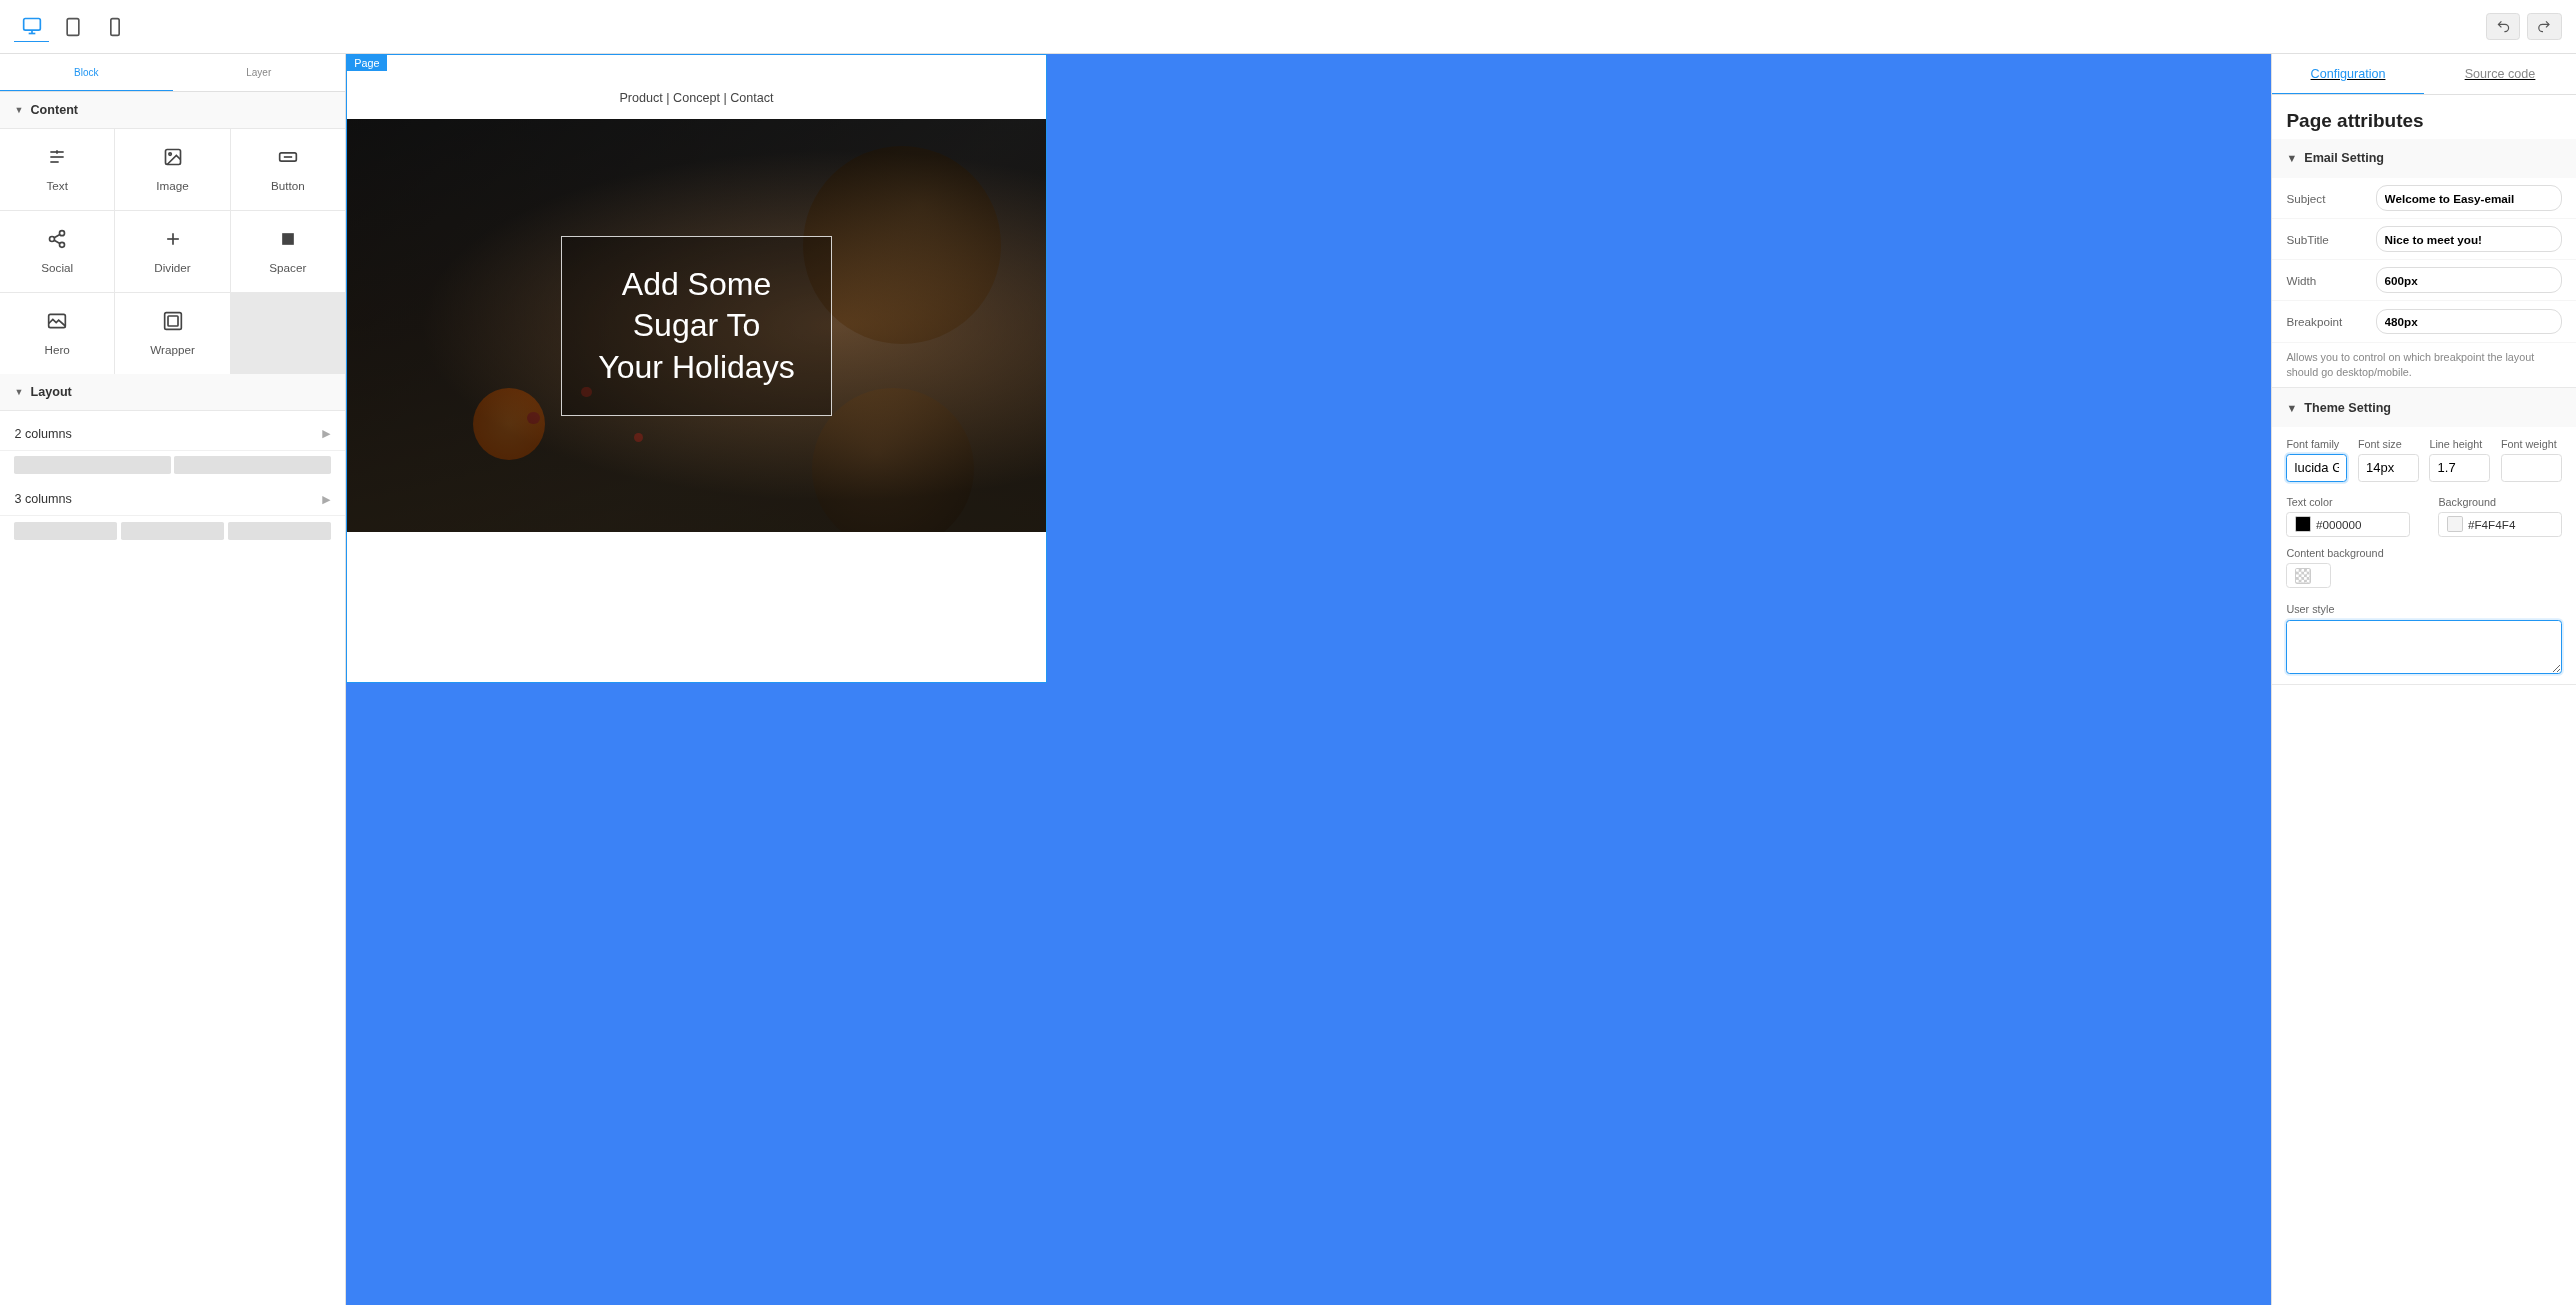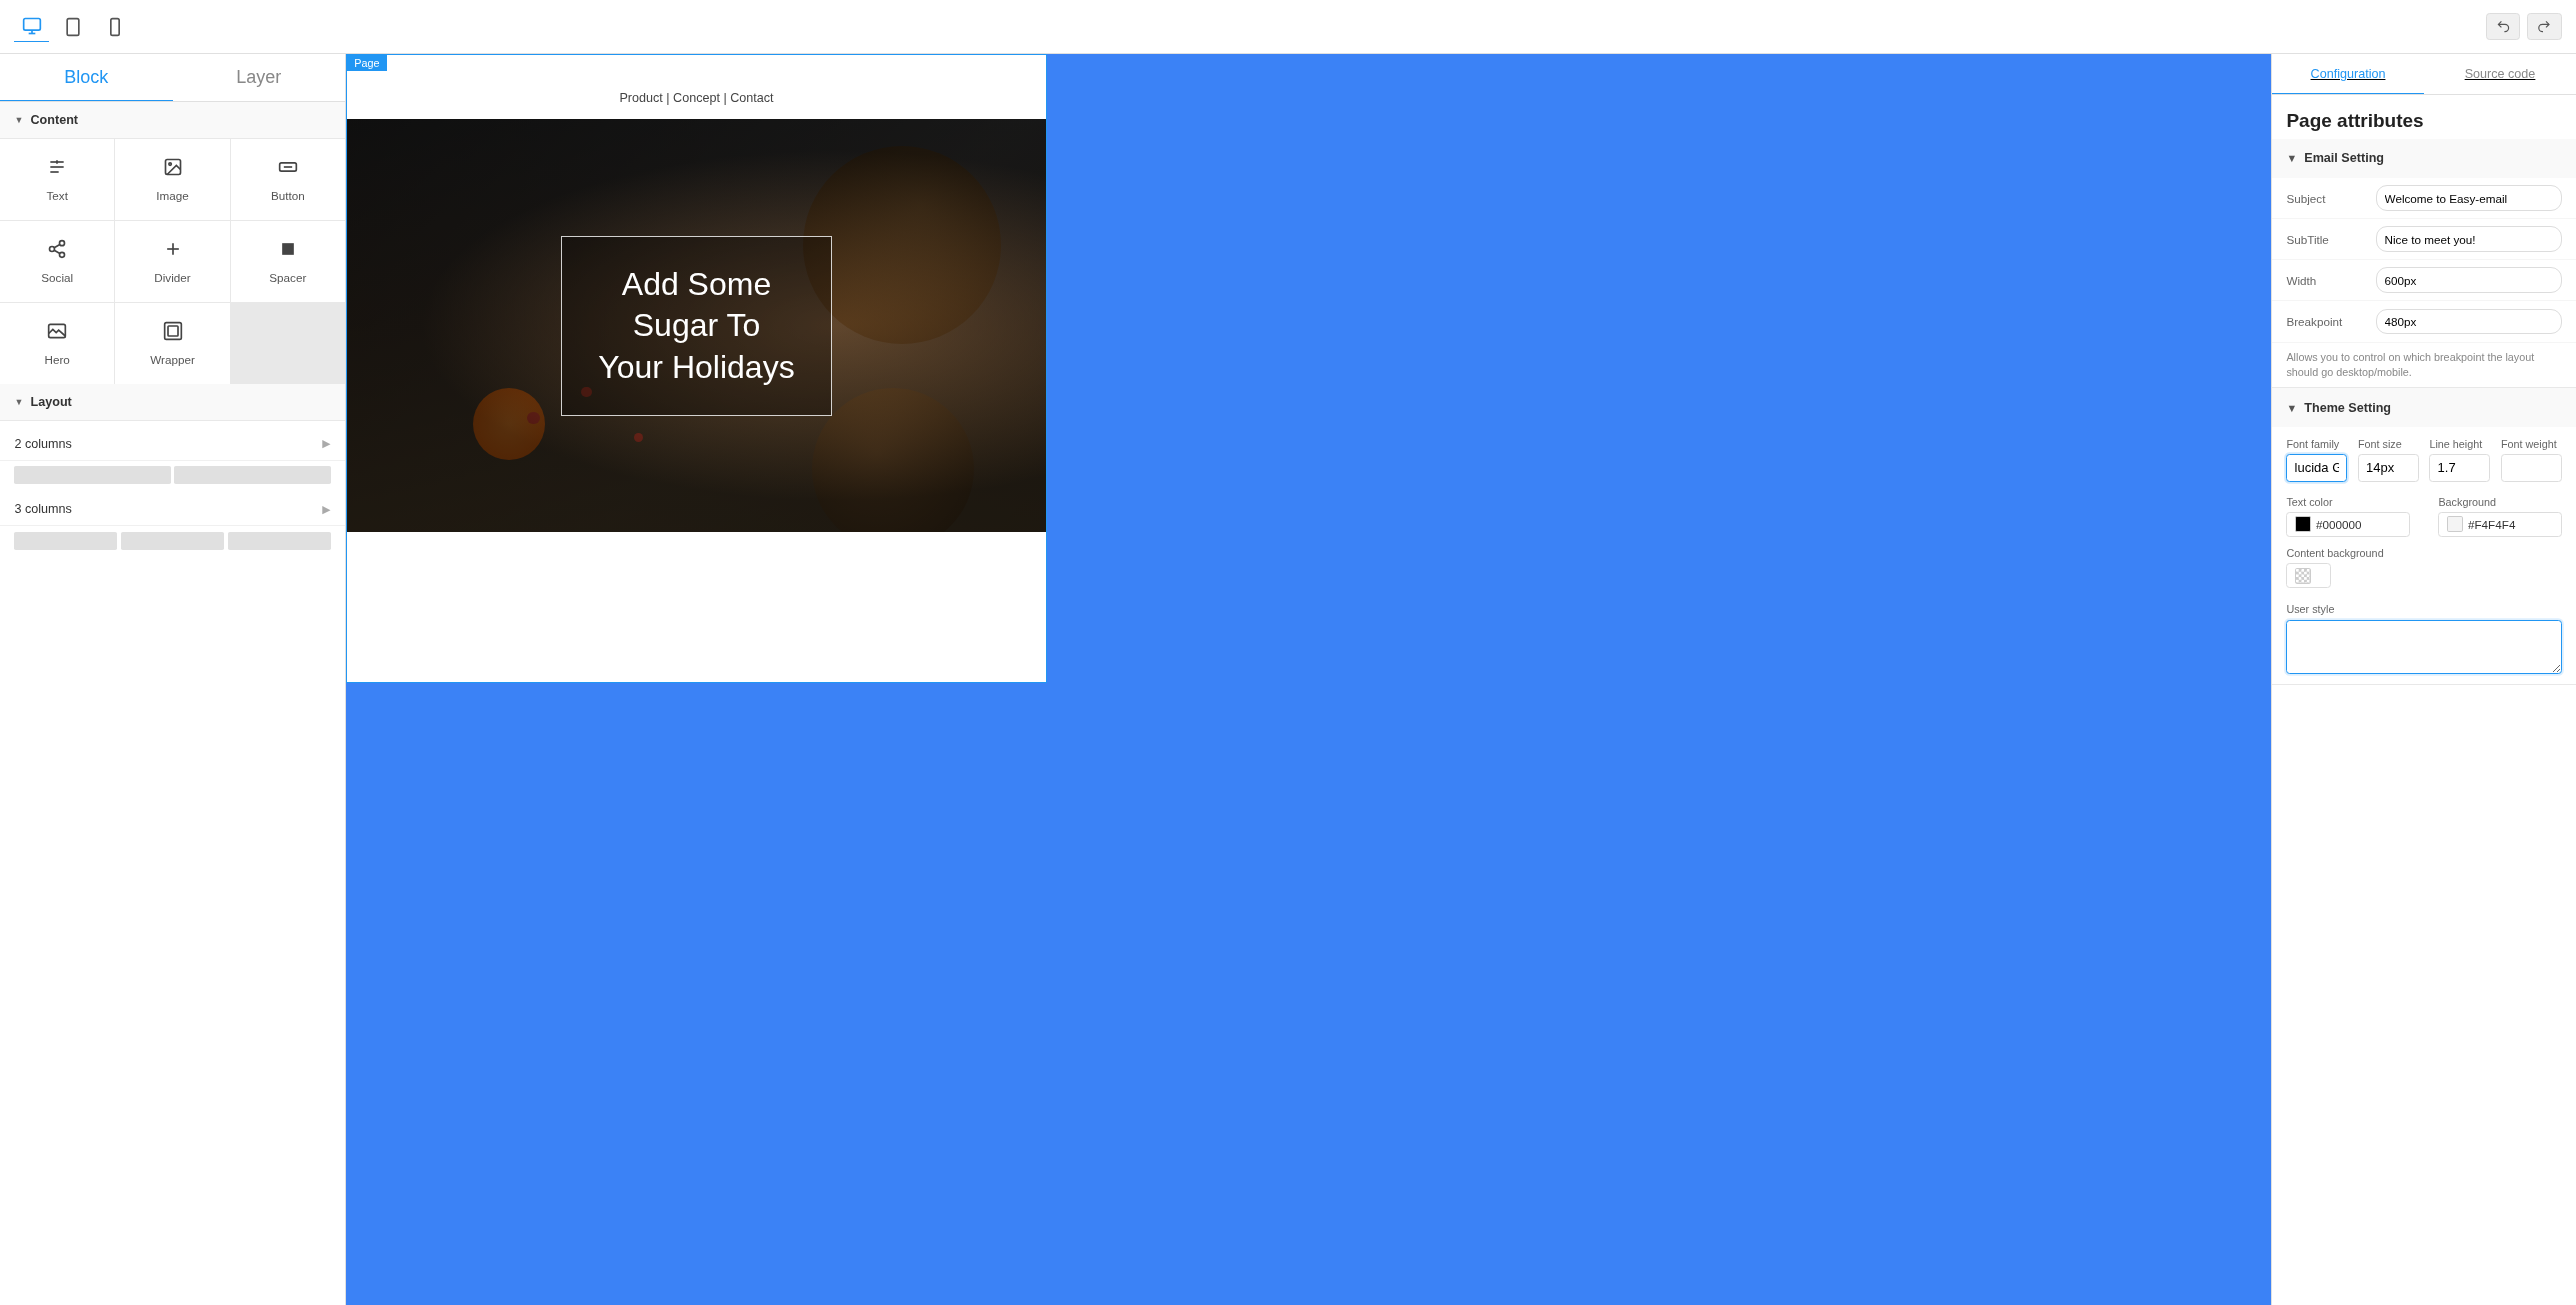--- a/index.html
+++ b/index.html
@@ -22,21 +22,21 @@
       color: #555; display: flex; align-items: center; justify-content: center;
     }
     .toolbar-device-btn.active { color: #2196F3; border-bottom: 1.8px solid #2196F3; }
 
     
     .main-layout { display: flex; flex: 1; overflow: hidden; }
 
     
     .left-panel { width: 346px; background: #fff; border-right: 0.9px solid #e0e0e0; overflow-y: auto; display: flex; flex-direction: column; }
     .left-panel-tabs { display: flex; border-bottom: 0.9px solid #e0e0e0; }
-    .left-tab { flex: 1; text-align: center; padding: 12.6px; cursor: pointer; font-size: 18px; color: #888; }
+    .left-tab { flex: 1; text-align: center; padding: 12.6px; cursor: pointer; font-size: 10px; color: #888; }
     .left-tab.active { color: #2196F3; border-bottom: 1.8px solid #2196F3; font-weight: 500; }
 
     
     .section-header {
       display: flex; align-items: center; gap: 7.2px; padding: 10.8px 14.4px;
       background: #f9f9f9; border-bottom: 0.9px solid #e8e8e8; cursor: pointer;
       font-weight: 600; font-size: 12.6px; color: #333;
     }
     .section-header .chevron { font-size: 9px; color: #666; }
 
@@ -95,21 +95,21 @@
     
     .config-section { border-bottom: 0.9px solid #e8e8e8; }
     .config-section-header {
       display: flex; align-items: center; gap: 7.2px; padding: 12.6px 14.4px;
       background: #f9f9f9; cursor: pointer; font-weight: 600; font-size: 12.6px; color: #333;
     }
     .config-row { display: flex; align-items: center; padding: 7.2px 14.4px; border-bottom: 0.9px solid #f5f5f5; }
     .config-label { width: 90px; font-size: 11.7px; color: #666; flex-shrink: 0; }
     .config-input {
       width: 100%; border: 0.9px solid #ddd; border-radius: 11px; padding: 5.4px 7.2px;
-      font-size: 11.7px; outline: none;
+      font-size: 11.7px; outline: none; font-weight: bold;
     }
     .config-note { padding: 7.2px 14.4px; font-size: 10.8px; color: #888; line-height: 1.4; }
 
     
     .theme-grid { display: grid; grid-template-columns: 1fr 1fr 1fr 1fr; gap: 10.8px; padding: 10.8px 14.4px; }
     .theme-field label { font-size: 10.8px; color: #666; display: block; margin-bottom: 3.6px; }
     .theme-field input {
       width: 100%; border: 0.9px solid #ddd; border-radius: 3.6px; padding: 5.4px 7.2px;
       font-size: 13px; outline: none;
     }

